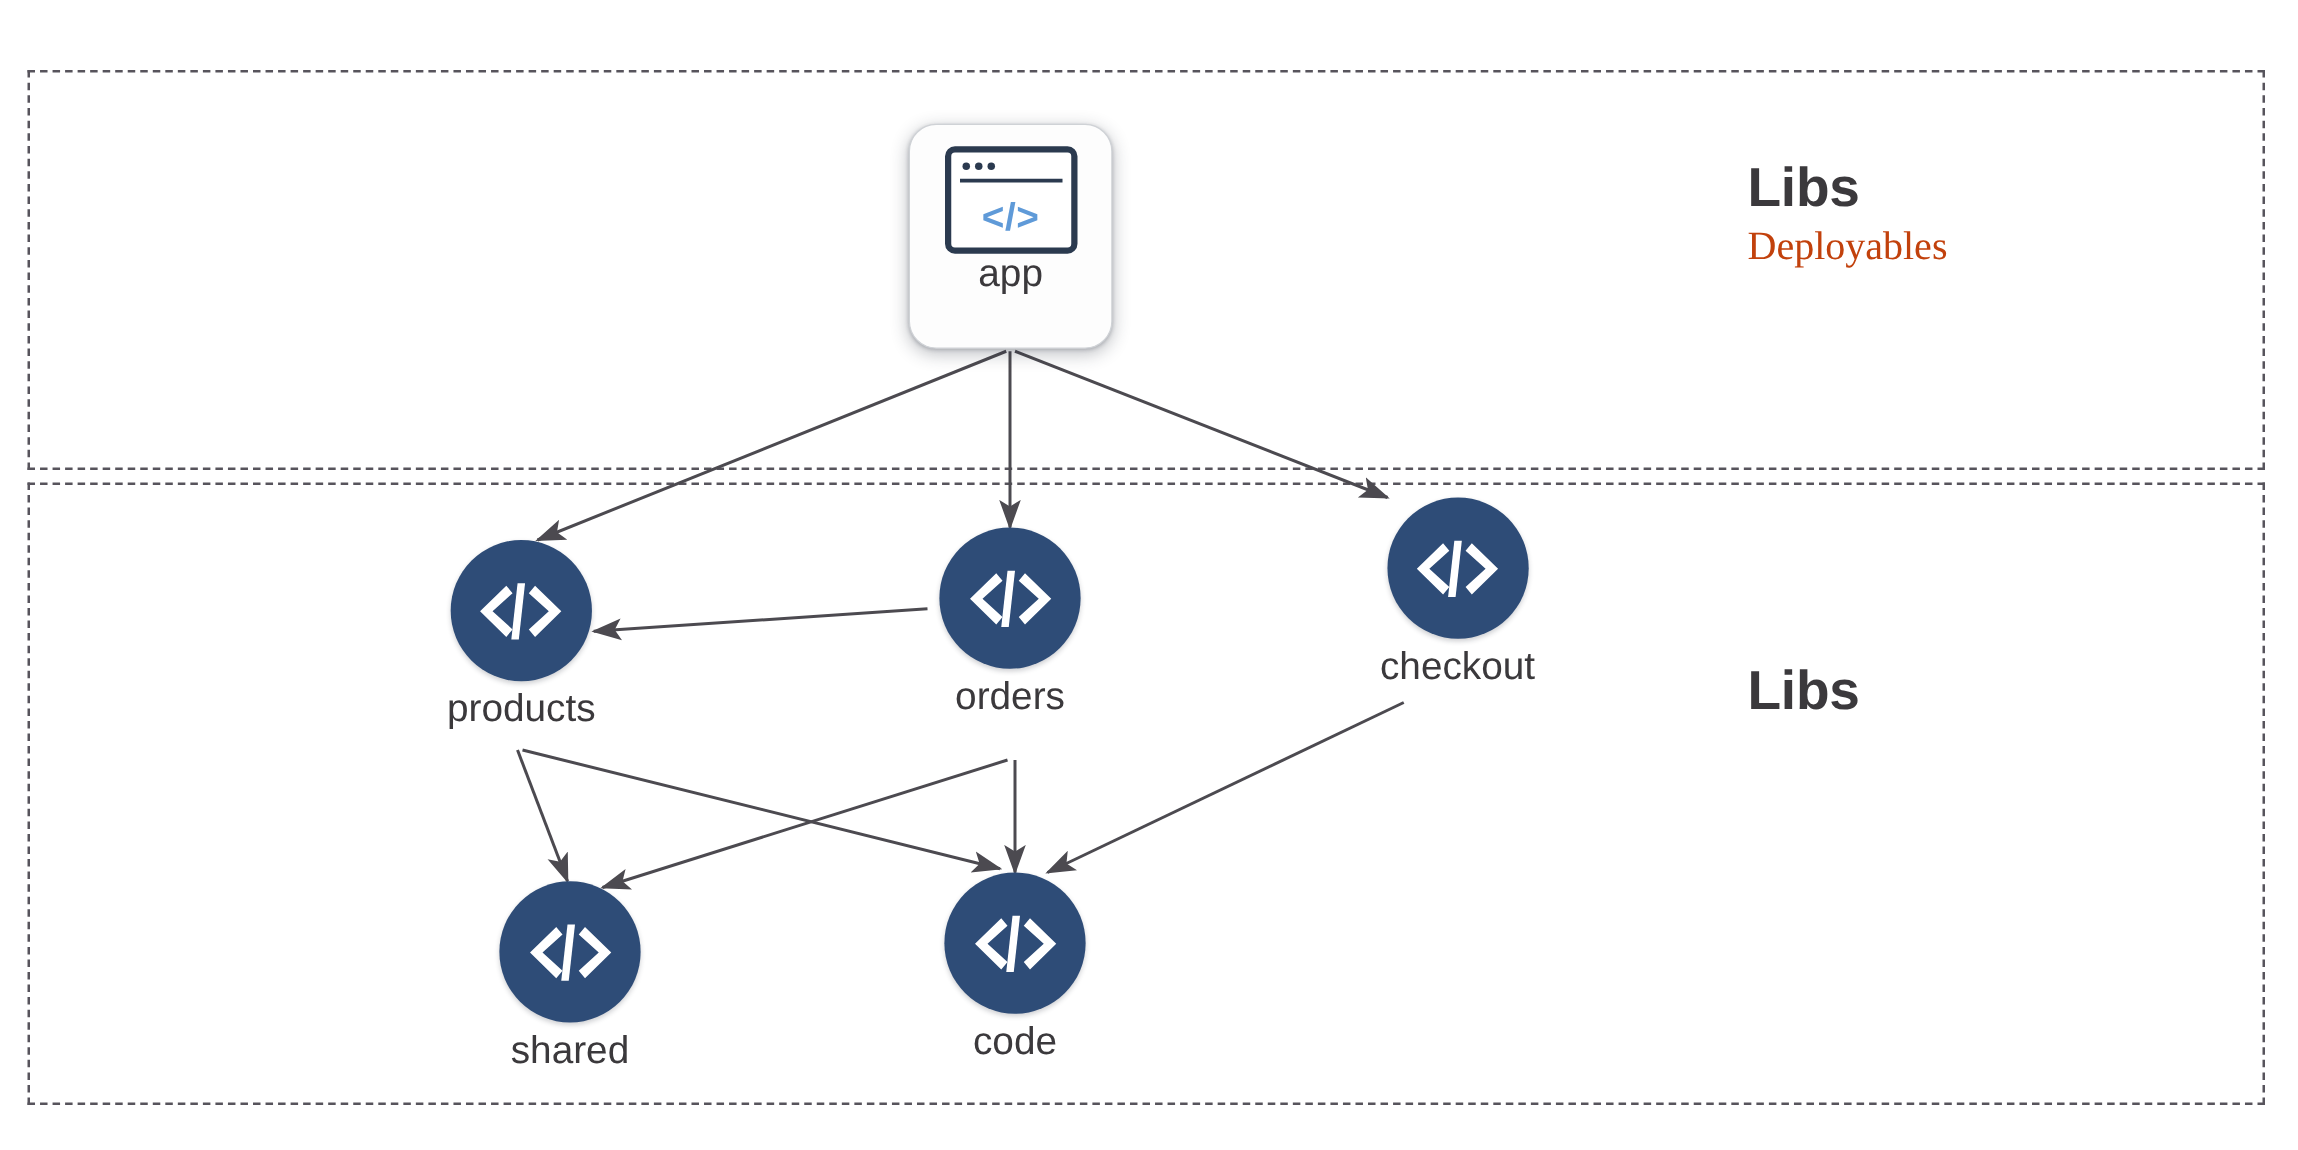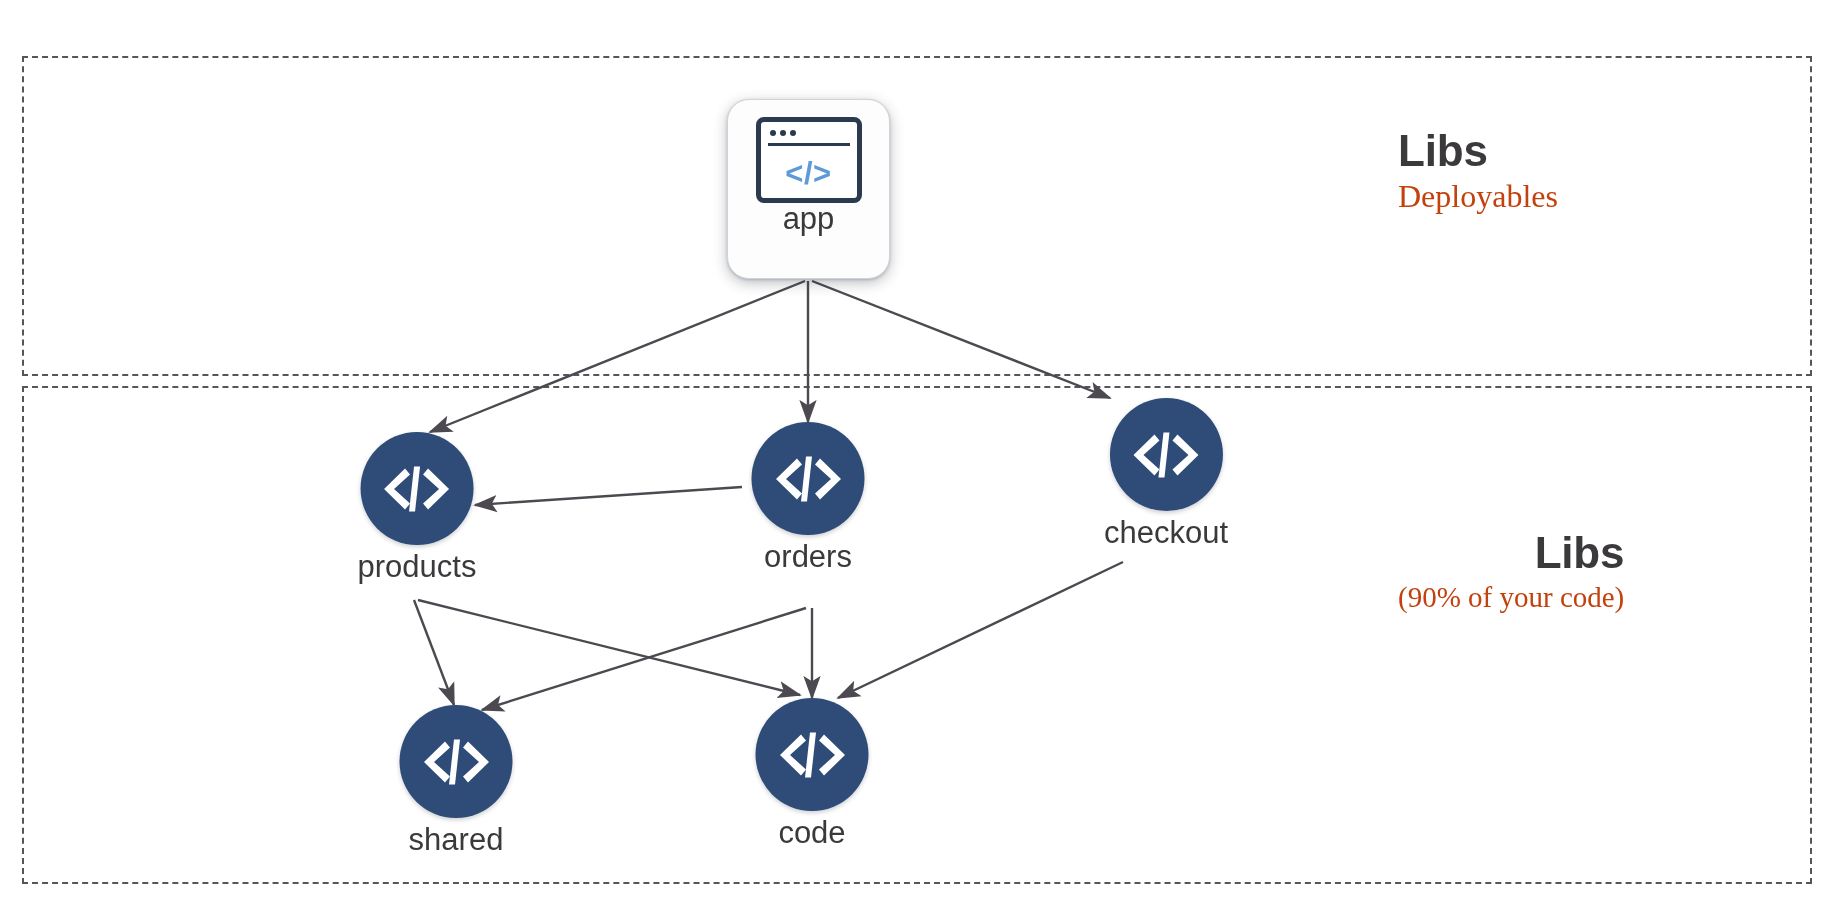--- a/index.html
+++ b/index.html
@@ -288,16 +288,15 @@
     <div class="lib-label">code</div>
   </div>
 
   <div class="zone-caption" id="caption-apps">
     <span class="zone-title">Libs</span>
     <span class="zone-sub">Deployables</span>
   </div>
 
   <div class="zone-caption small" id="caption-libs">
     <span class="zone-title">Libs</span>
-    <span class="zone-sub">(90% of your code)</span>
   </div>
 
 </div>
 
 </body></html>

